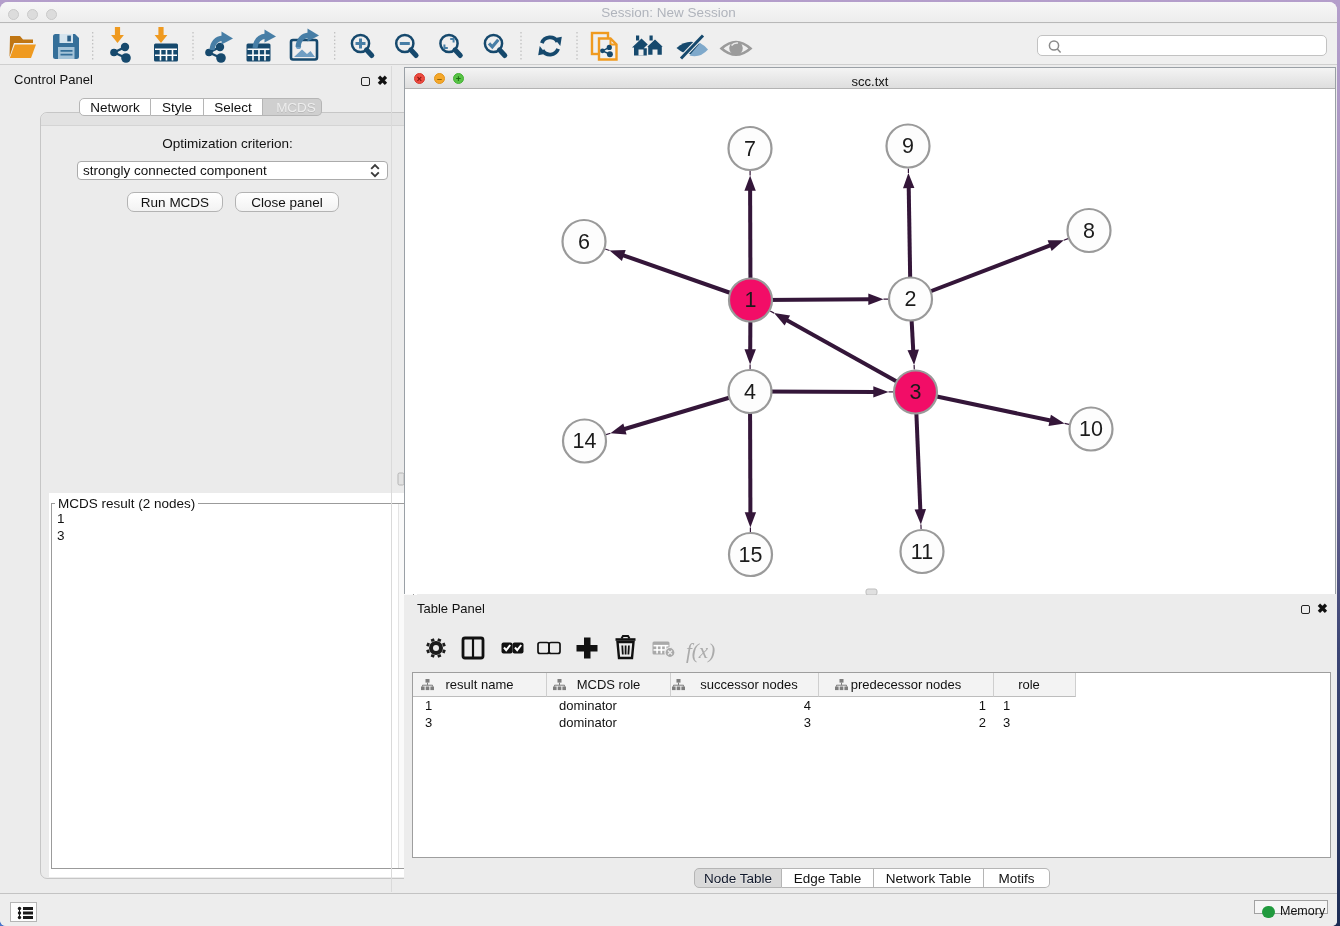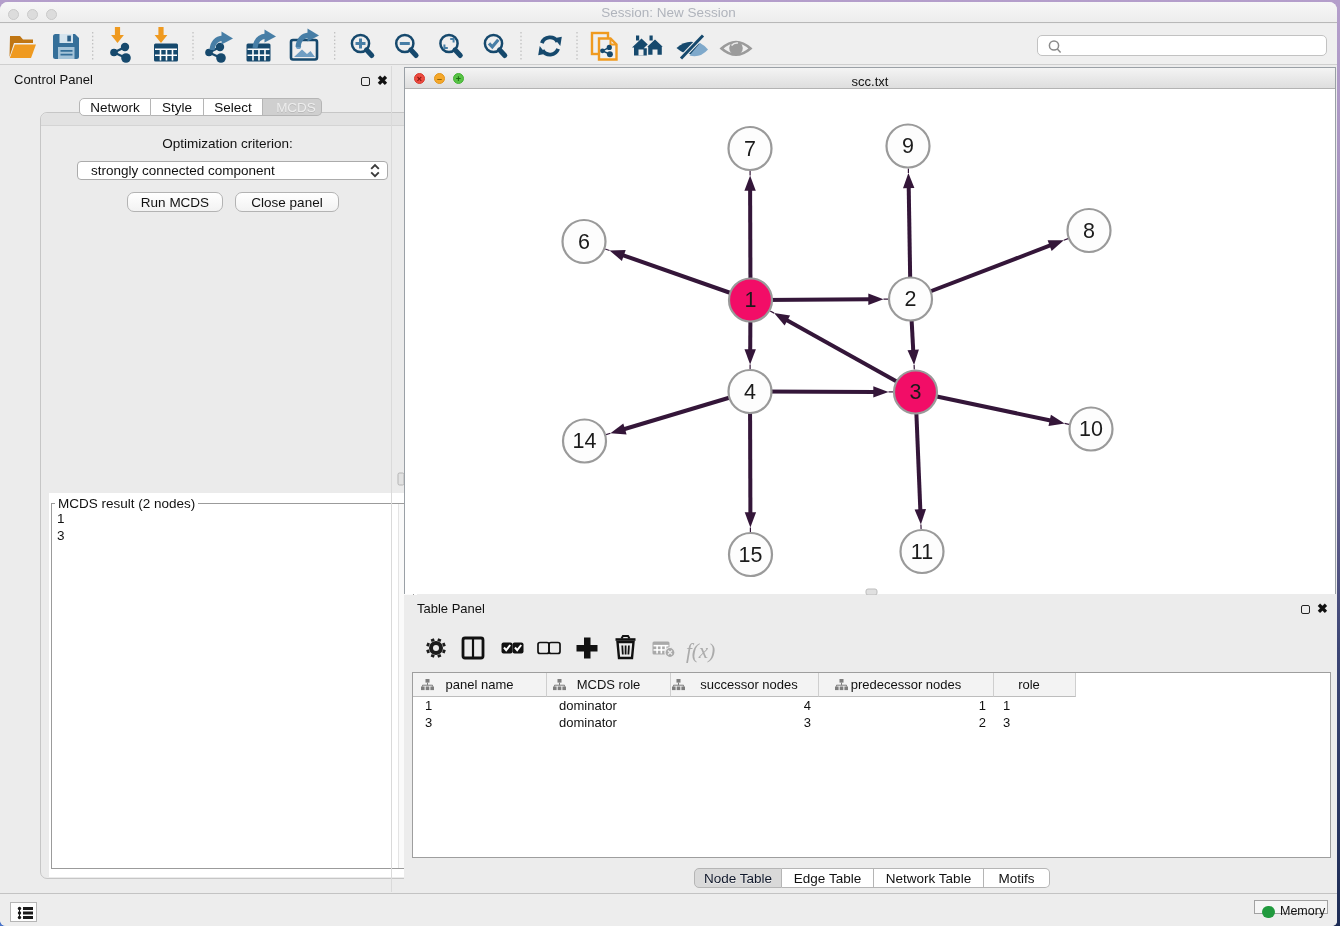--- a/index.html
+++ b/index.html
@@ -24,21 +24,21 @@
   border-bottom:1px solid #d4d4d4; border-radius:7px 7px 0 0; }
 .tabbar { position:absolute; display:flex; }
 .tab { border:1px solid #b5b5b5; border-left:none; background:#fff; color:#111; font-size:13.5px;
   display:flex; align-items:center; justify-content:center; }
 .tab.first { border-left:1px solid #b5b5b5; border-radius:5px 0 0 5px; }
 .tab.last { border-radius:0 5px 5px 0;padding-left:8px; }
 .tab.sel { background:#cfcfcf; color:#ededed; text-shadow:0 1px 0 #bbb; }
 .btn { position:absolute; background:linear-gradient(#ffffff,#f2f2f2); border:1px solid #b3b3b3;
   border-radius:7px; font-size:13.5px; color:#111; display:flex; align-items:center; justify-content:center; }
 #combo { position:absolute; left:36px; top:48px; width:311px; height:19px; background:#fff;
-  border:1px solid #ababab; border-radius:4px; font-size:13.5px; color:#111; line-height:17px; padding-left:13px; }
+  border:1px solid #ababab; border-radius:4px; font-size:13.5px; color:#111; line-height:17px; padding-left:5px; }
 #mcdsbox { position:absolute; left:8px; top:380px; width:368px; height:384px; background:#fff; }
 #mcdsborder { position:absolute; left:2px; top:10px; right:3px; bottom:8px; border:1px solid #9b9b9b; }
 #mcdstitle { position:absolute; left:3px; top:-8px; background:#fff; padding:0 3px; font-size:13.5px; color:#111; }
 #netframe { left:404px; top:65px; width:932px; height:527px; border:1px solid #9aa0a6; border-bottom:none; background:#fff; }
 #nettitle { position:absolute; left:0; top:0; width:100%; height:21px;
   background:linear-gradient(#f4f4f4,#dedede); border-bottom:1px solid #b3b3b3; }
 #nettitle .t { position:absolute; width:100%; text-align:center; top:6px; font-size:13px; color:#111; }
 .tl2 { position:absolute; top:5px; width:11px; height:11px; border-radius:50%; font-size:9px; font-weight:bold;
   text-align:center; line-height:11px; }
 #tp { left:404px; top:593px; width:932px; height:297px; background:#ececec; }
@@ -309,21 +309,21 @@
         <line x1="653.5" y1="643.66" x2="668.5" y2="643.66" stroke="#fff" stroke-width="1.6"></line>
         <line x1="653.5" y1="647.9499999999999" x2="668.5" y2="647.9499999999999" stroke="#fff" stroke-width="1.6"></line>
         <line x1="657.09" y1="643.4" x2="657.09" y2="651.5" stroke="#fff" stroke-width="1.6"></line>
         <line x1="661.34" y1="643.4" x2="661.34" y2="651.5" stroke="#fff" stroke-width="1.6"></line>
         <line x1="665.59" y1="643.4" x2="665.59" y2="651.5" stroke="#fff" stroke-width="1.6"></line>
         <circle cx="670" cy="650.5" r="5" fill="#a9a9a9" stroke="#ececec" stroke-width="1.2"></circle>
         <path d="M 668 648.5 L 672 652.5 M 672 648.5 L 668 652.5" stroke="#ececec" stroke-width="1.4"></path>
       <text x="686" y="656" font-family="Liberation Serif,serif" font-style="italic" font-size="21" fill="#ababab">f(x)</text>
     </svg>
     <div id="ttable">
-      <div class="hcell" style="left:0px;width:134px">panel name</div>
+      <div class="hcell" style="left:0px;width:134px">result name</div>
       <div class="hcell" style="left:134px;width:124px">MCDS role</div>
       <div class="hcell" style="left:258px;width:148px;text-indent:9px">successor nodes</div>
       <div class="hcell" style="left:406px;width:175px">predecessor nodes</div>
       <div class="hcell" style="left:581px;width:82px;text-indent:-11px">role</div>
       <svg width="860" height="24" viewBox="0 0 860 24" style="left:0;top:0">
         <g stroke="#7d7d7d" fill="#7d7d7d">
             <rect x="12.5" y="6" width="4" height="3.6" stroke="none"></rect>
             <line x1="14.5" y1="9.6" x2="14.5" y2="12.2" stroke-width="1"></line>
             <line x1="9.5" y1="12.2" x2="19.5" y2="12.2" stroke-width="1"></line>
             <line x1="9.5" y1="12.2" x2="9.5" y2="13.5" stroke-width="1"></line>

